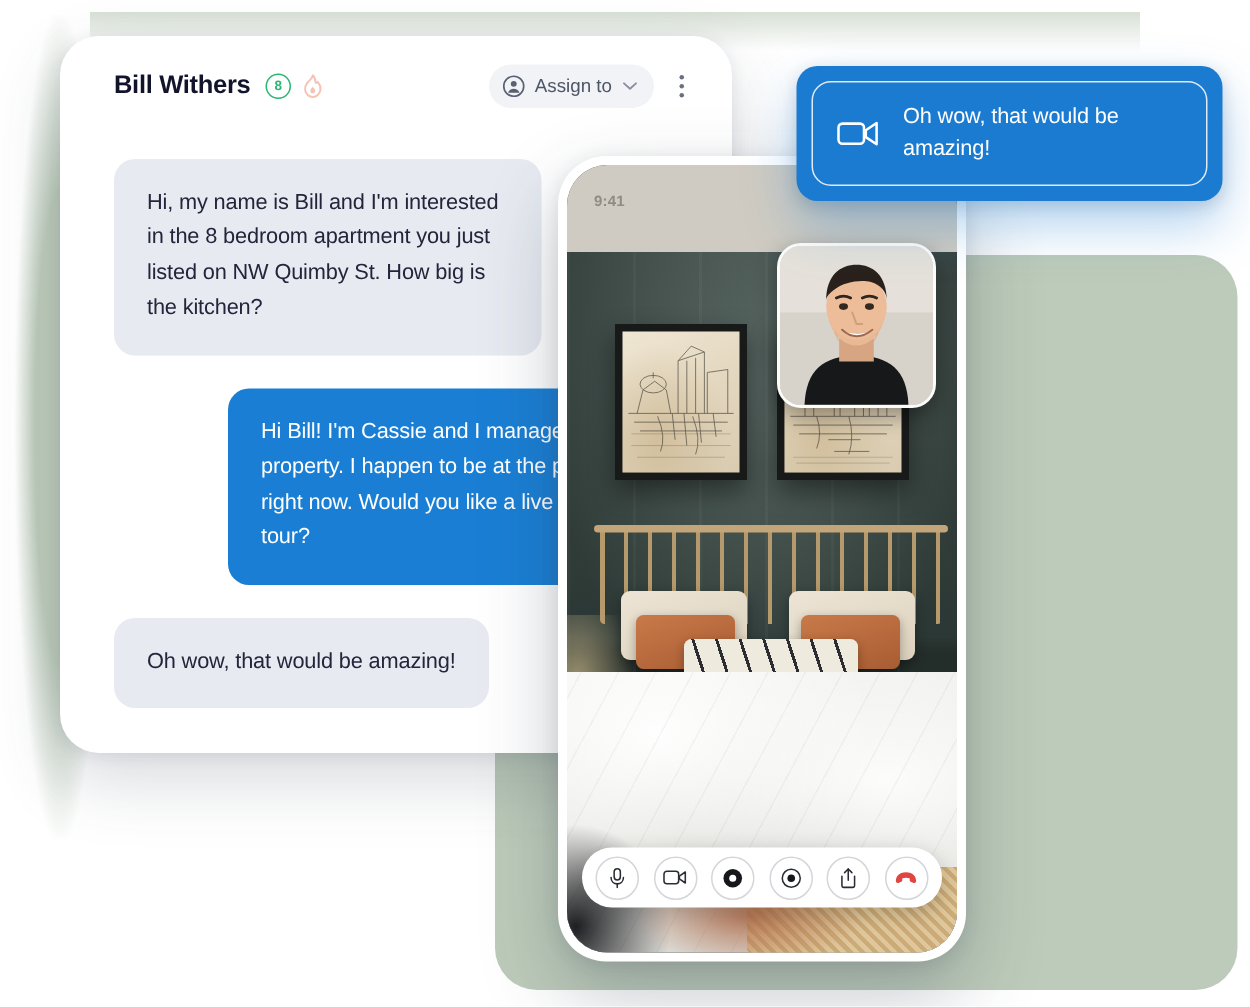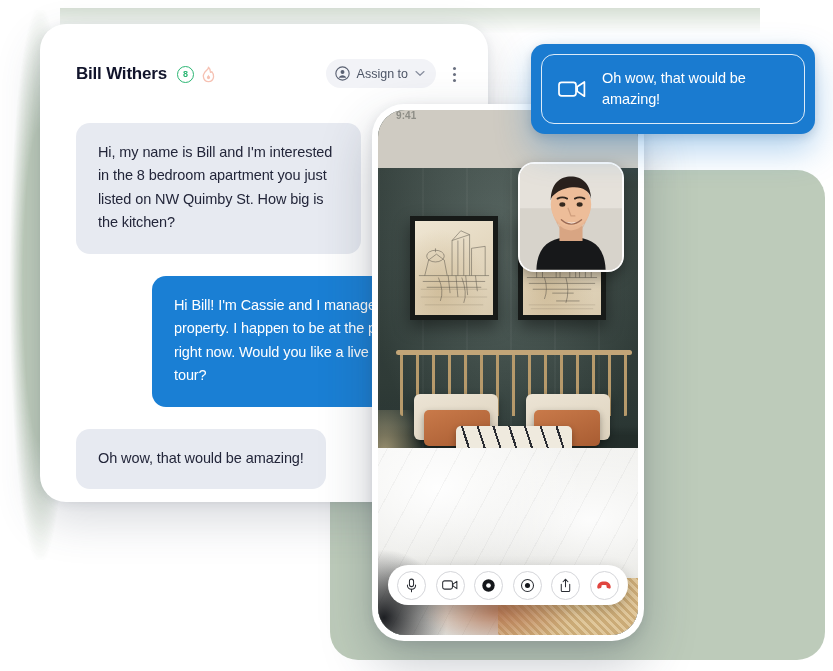--- a/index.html
+++ b/index.html
@@ -33,21 +33,20 @@
     overflow: hidden;
     z-index: 10;
   }
 
   .inbox-header {
     position: relative;
     height: 66px;
     display: flex;
     align-items: center;
     padding: 0 22px 0 36px;
-    margin-top: 17px;
   }
 
   .contact-name {
     font-size: 17px;
     font-weight: 700;
     color: #11142b;
     letter-spacing: -0.2px;
     white-space: nowrap;
   }
 
@@ -70,20 +69,21 @@
     align-items: center;
     justify-content: center;
     line-height: 1;
   }
 
   .badge-flame { display: block; }
 
   .header-right {
     margin-left: auto;
     display: flex;
+    align-items: center;
     gap: 6px;
   }
 
   .assign-btn {
     display: flex;
     align-items: center;
     gap: 7px;
     background: #f2f3f7;
     border: none;
     border-radius: 17px;
@@ -171,21 +171,21 @@
     overflow: hidden;
     background: #30403c;
   }
 
   .status-bar {
     position: absolute;
     left: 0; top: 0;
     width: 100%;
     height: 30px;
     display: flex;
-    align-items: flex-start;
+    align-items: flex-end;
     padding: 0 18px;
     z-index: 6;
   }
   .status-time {
     font-size: 10px;
     font-weight: 600;
     color: #8d8d86;
     letter-spacing: 0.1px;
   }
 

